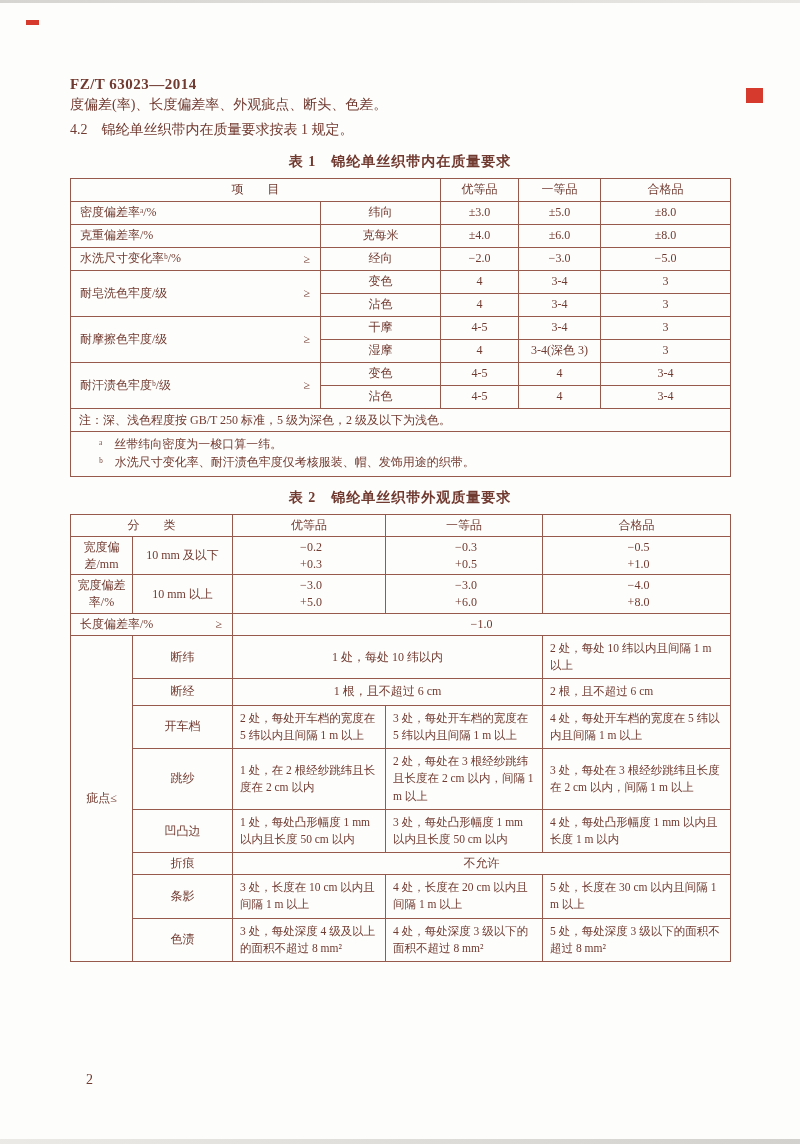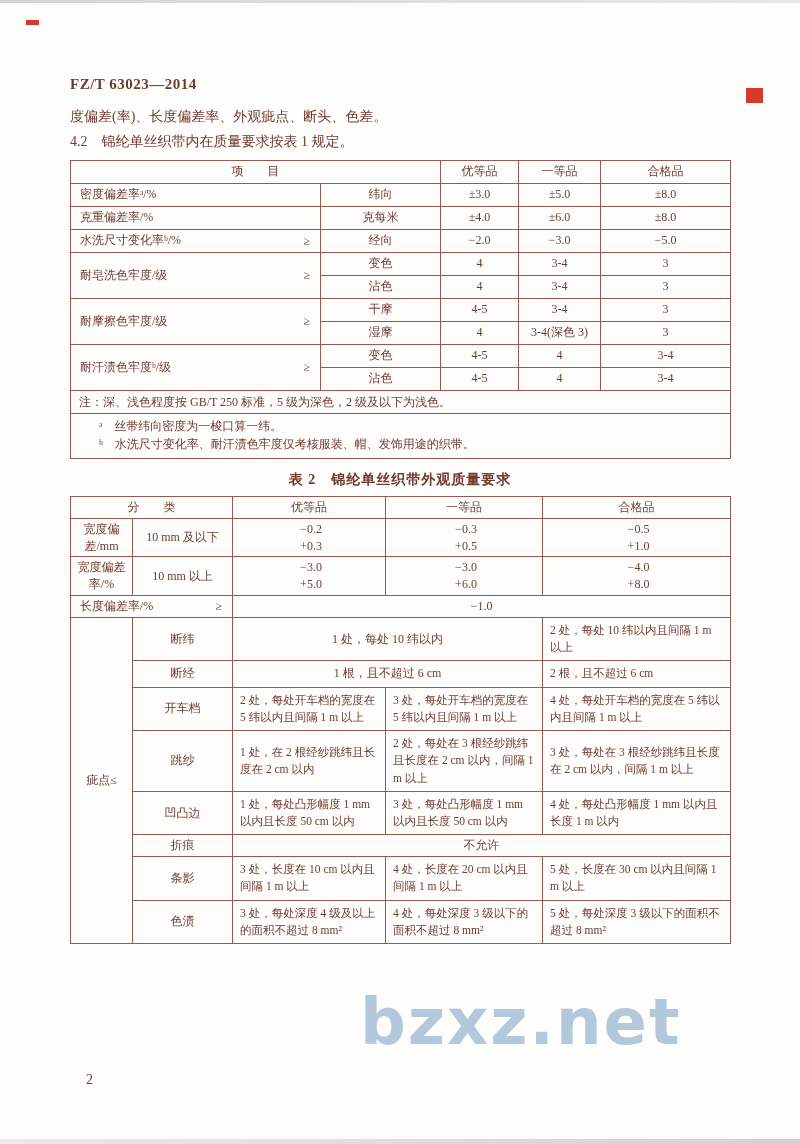--- a/index.html
+++ b/index.html
@@ -23,21 +23,21 @@
     background: linear-gradient(to right, #d9d6d2, #a8a5a1);
     opacity: 0.5;
   }
   .mark-tl { position: absolute; left: 26px; top: 20px; width: 13px; height: 5px; background: #d63a2d; }
   .mark-tr { position: absolute; left: 746px; top: 88px; width: 17px; height: 15px; background: #d63a2d; }
 
   .content { position: absolute; left: 70px; top: 76px; width: 660px; }
 
   .doc-code { font-size: 15px; font-weight: bold; letter-spacing: 0.5px; }
 
-  .para { font-size: 14px; line-height: 1.45; margin-top: 14px; }
+  .para { font-size: 14px; line-height: 1.45; margin-top: 2px; }
   .clause { font-size: 14px; line-height: 1.45; margin-top: 5px; }
   .clause43 { font-size: 14px; line-height: 1.45; margin-top: 14px; }
 
   .tbl-title { text-align: center; font-weight: bold; font-size: 14px; margin-top: 12px; letter-spacing: 1px; }
 
   table { border-collapse: collapse; width: 660px; margin-top: 7px; table-layout: fixed; }
   td, th {
     border: 1px solid #96594c;
     font-size: 12px;
     font-weight: normal;
@@ -78,20 +78,21 @@
   <div class="mark-tl"></div>
   <div class="mark-tr"></div>
 
   <div class="content">
 
     <div class="doc-code">FZ/T 63023—2014</div>
 
     <div class="para">度偏差(率)、长度偏差率、外观疵点、断头、色差。</div>
     <div class="clause">4.2　锦纶单丝织带内在质量要求按表 1 规定。</div>
 
+    <div class="tbl-title">表 1　锦纶单丝织带内在质量要求</div>
 
     <table class="t1">
       <colgroup>
         <col style="width:250px">
           <col style="width:120px">
           <col style="width:78px">
           <col style="width:82px">
           <col style="width:130px">
       </colgroup>
       <tbody>
@@ -259,14 +260,13 @@
         <td class="txt">3 处，每处深度 4 级及以上的面积不超过 8 mm²</td>
         <td class="txt">4 处，每处深度 3 级以下的面积不超过 8 mm²</td>
         <td class="txt">5 处，每处深度 3 级以下的面积不超过 8 mm²</td>
       </tr>
     </tbody>
       </table>
 
   </div>
 
   <div class="pageno">2</div>
-  <div class="watermark">bzxz.net</div>
 </div>
 
 </body></html>

